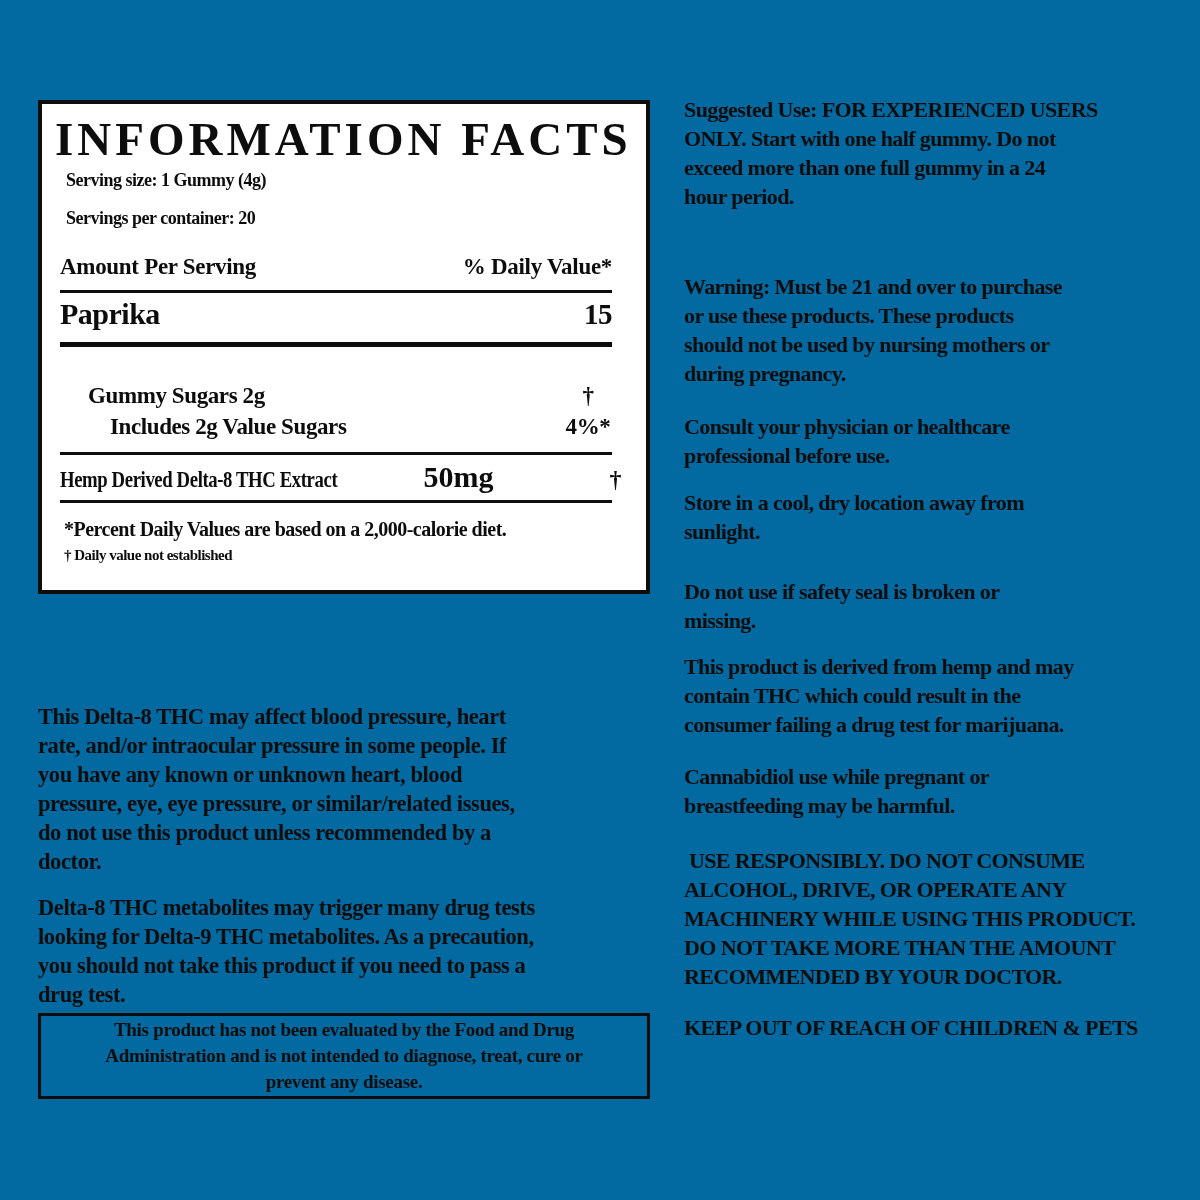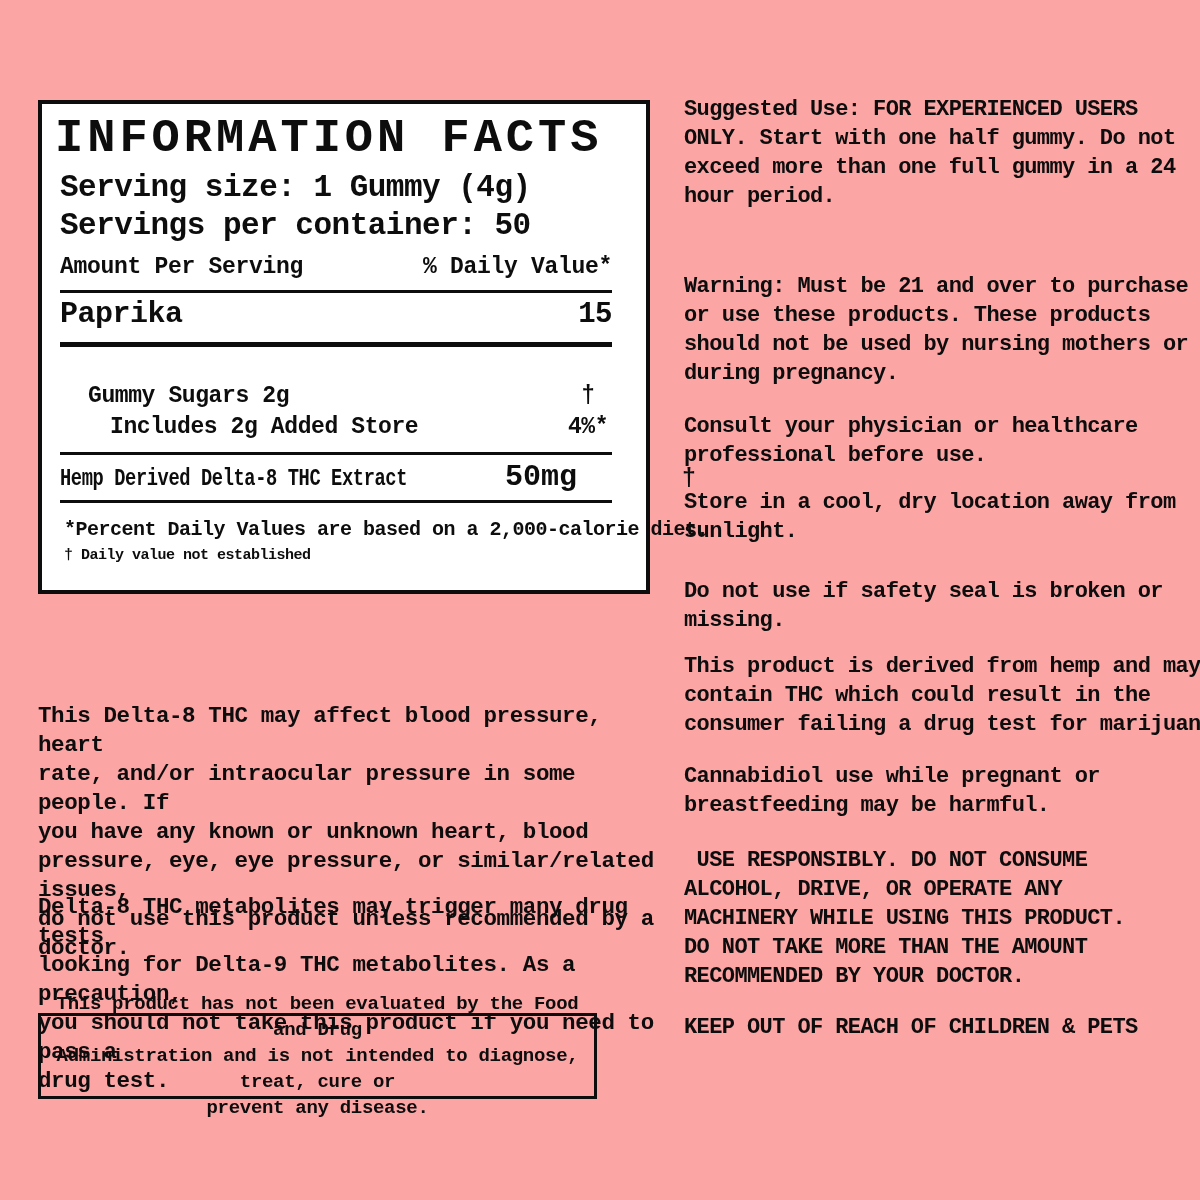--- a/index.html
+++ b/index.html
@@ -1,40 +1,40 @@
 <!DOCTYPE html>
 <html><head>
 <meta charset="utf-8">
 <style>
   html,body{margin:0;padding:0;background:#fff;}
   .page{
     position:relative;
     width:1200px;height:1200px;
-    background:#fca5a5;
+    background:#0369a1;
     color:#0d0d0d;
-    font-family:Liberation Mono, monospace;
+    font-family:Liberation Serif, serif;
     font-weight:bold;
     overflow:hidden;
   }
   .pre{white-space:pre-line;}
 
   
   .facts-box{
     position:absolute;left:38px;top:100px;width:612px;height:494px;
     border:4px solid #0d0d0d;box-sizing:border-box;background:#fff;
   }
   .fb-title{
     position:absolute;left:13px;top:8px;
     font-size:47px;letter-spacing:4px;white-space:nowrap;
   }
-  .fb-serving{position:absolute;left:18px;font-size:31px;letter-spacing:-0.5px;white-space:nowrap;}
+  .fb-serving{position:absolute;left:24px;font-size:18px;letter-spacing:-0.5px;white-space:nowrap;}
   .fb-serving.s1{top:66px;}
   .fb-serving.s2{top:104px;}
 
-  .fb-row{position:absolute;left:18px;right:34px;display:flex;align-items:baseline;}
+  .fb-row{position:absolute;left:18px;right:34px;display:flex;align-items:baseline;gap:8px;}
   .fb-hdr{top:150px;font-size:23px;letter-spacing:-0.3px;justify-content:space-between;}
   .fb-cal{top:193px;font-size:30px;letter-spacing:-0.5px;}
   .fb-cal .val{font-size:29px;text-align:right;}
   .nrow{font-size:23px;letter-spacing:-0.4px;}
   .nrow.r0{top:247px;}
   .nrow.r1{top:279px;}
   .nrow.r1 .lbl{padding-left:28px;}
   .nrow.r2{top:310px;}
   .nrow.r2 .lbl{padding-left:50px;}
   .lbl{flex:0 1 auto;white-space:nowrap;}
@@ -55,21 +55,21 @@
   .fb-fn.f1{top:414px;font-size:20px;}
   .fb-fn.f2{top:443px;}
 
   
   .lpar{position:absolute;left:38px;width:632px;font-size:22.5px;line-height:29px;letter-spacing:-0.4px;}
   .lpar.p1{top:604px;}
   .lpar.p2{top:702px;}
   .lpar.p3{top:893px;}
 
   .fda-box{
-    position:absolute;left:38px;top:1013px;width:559px;height:86px;
+    position:absolute;left:38px;top:1013px;width:612px;height:86px;
     border:3px solid #0d0d0d;box-sizing:border-box;
     display:flex;align-items:center;justify-content:center;
   }
   .fda-text{font-size:19px;line-height:26px;letter-spacing:-0.3px;text-align:center;width:100%;}
 
   
   .rpar{position:absolute;left:684px;width:545px;font-size:22px;line-height:29px;letter-spacing:-0.6px;}
   .rpar.p0{top:95px;}
   .rpar.p1{top:272px;}
   .rpar.p2{top:412px;}
@@ -82,40 +82,40 @@
 </style>
 </head>
 <body>
 
 <div class="page">
 
   <div class="facts-box">
     <div class="fb-title">INFORMATION FACTS</div>
 
     <div class="fb-serving s1">Serving size: 1 Gummy (4g)</div>
-    <div class="fb-serving s2">Servings per container: 50</div>
+    <div class="fb-serving s2">Servings per container: 20</div>
 
     <div class="fb-row fb-hdr">
       <span>Amount Per Serving</span>
       <span>% Daily Value*</span>
     </div>
     <div class="rule thin"></div>
 
     <div class="fb-row fb-cal">
       <span class="lbl">Paprika</span>
       <span class="val">15</span>
     </div>
     <div class="rule thick"></div>
 
     <div class="fb-row nrow r1">
       <span class="lbl">Gummy Sugars 2g</span>
       <span class="val">†</span>
     </div>
     <div class="fb-row nrow r2">
-      <span class="lbl">Includes 2g Added Store</span>
+      <span class="lbl">Includes 2g Value Sugars</span>
       <span class="val">4%*</span>
     </div>
     <div class="rule m1"></div>
 
     <div class="fb-row hemp-row">
       <span class="lbl"><span class="hemp-lbl-inner">Hemp Derived Delta-8 THC Extract</span></span>
       <span class="amt">50mg</span>
       <span class="val">†</span>
     </div>
     <div class="rule m2"></div>

